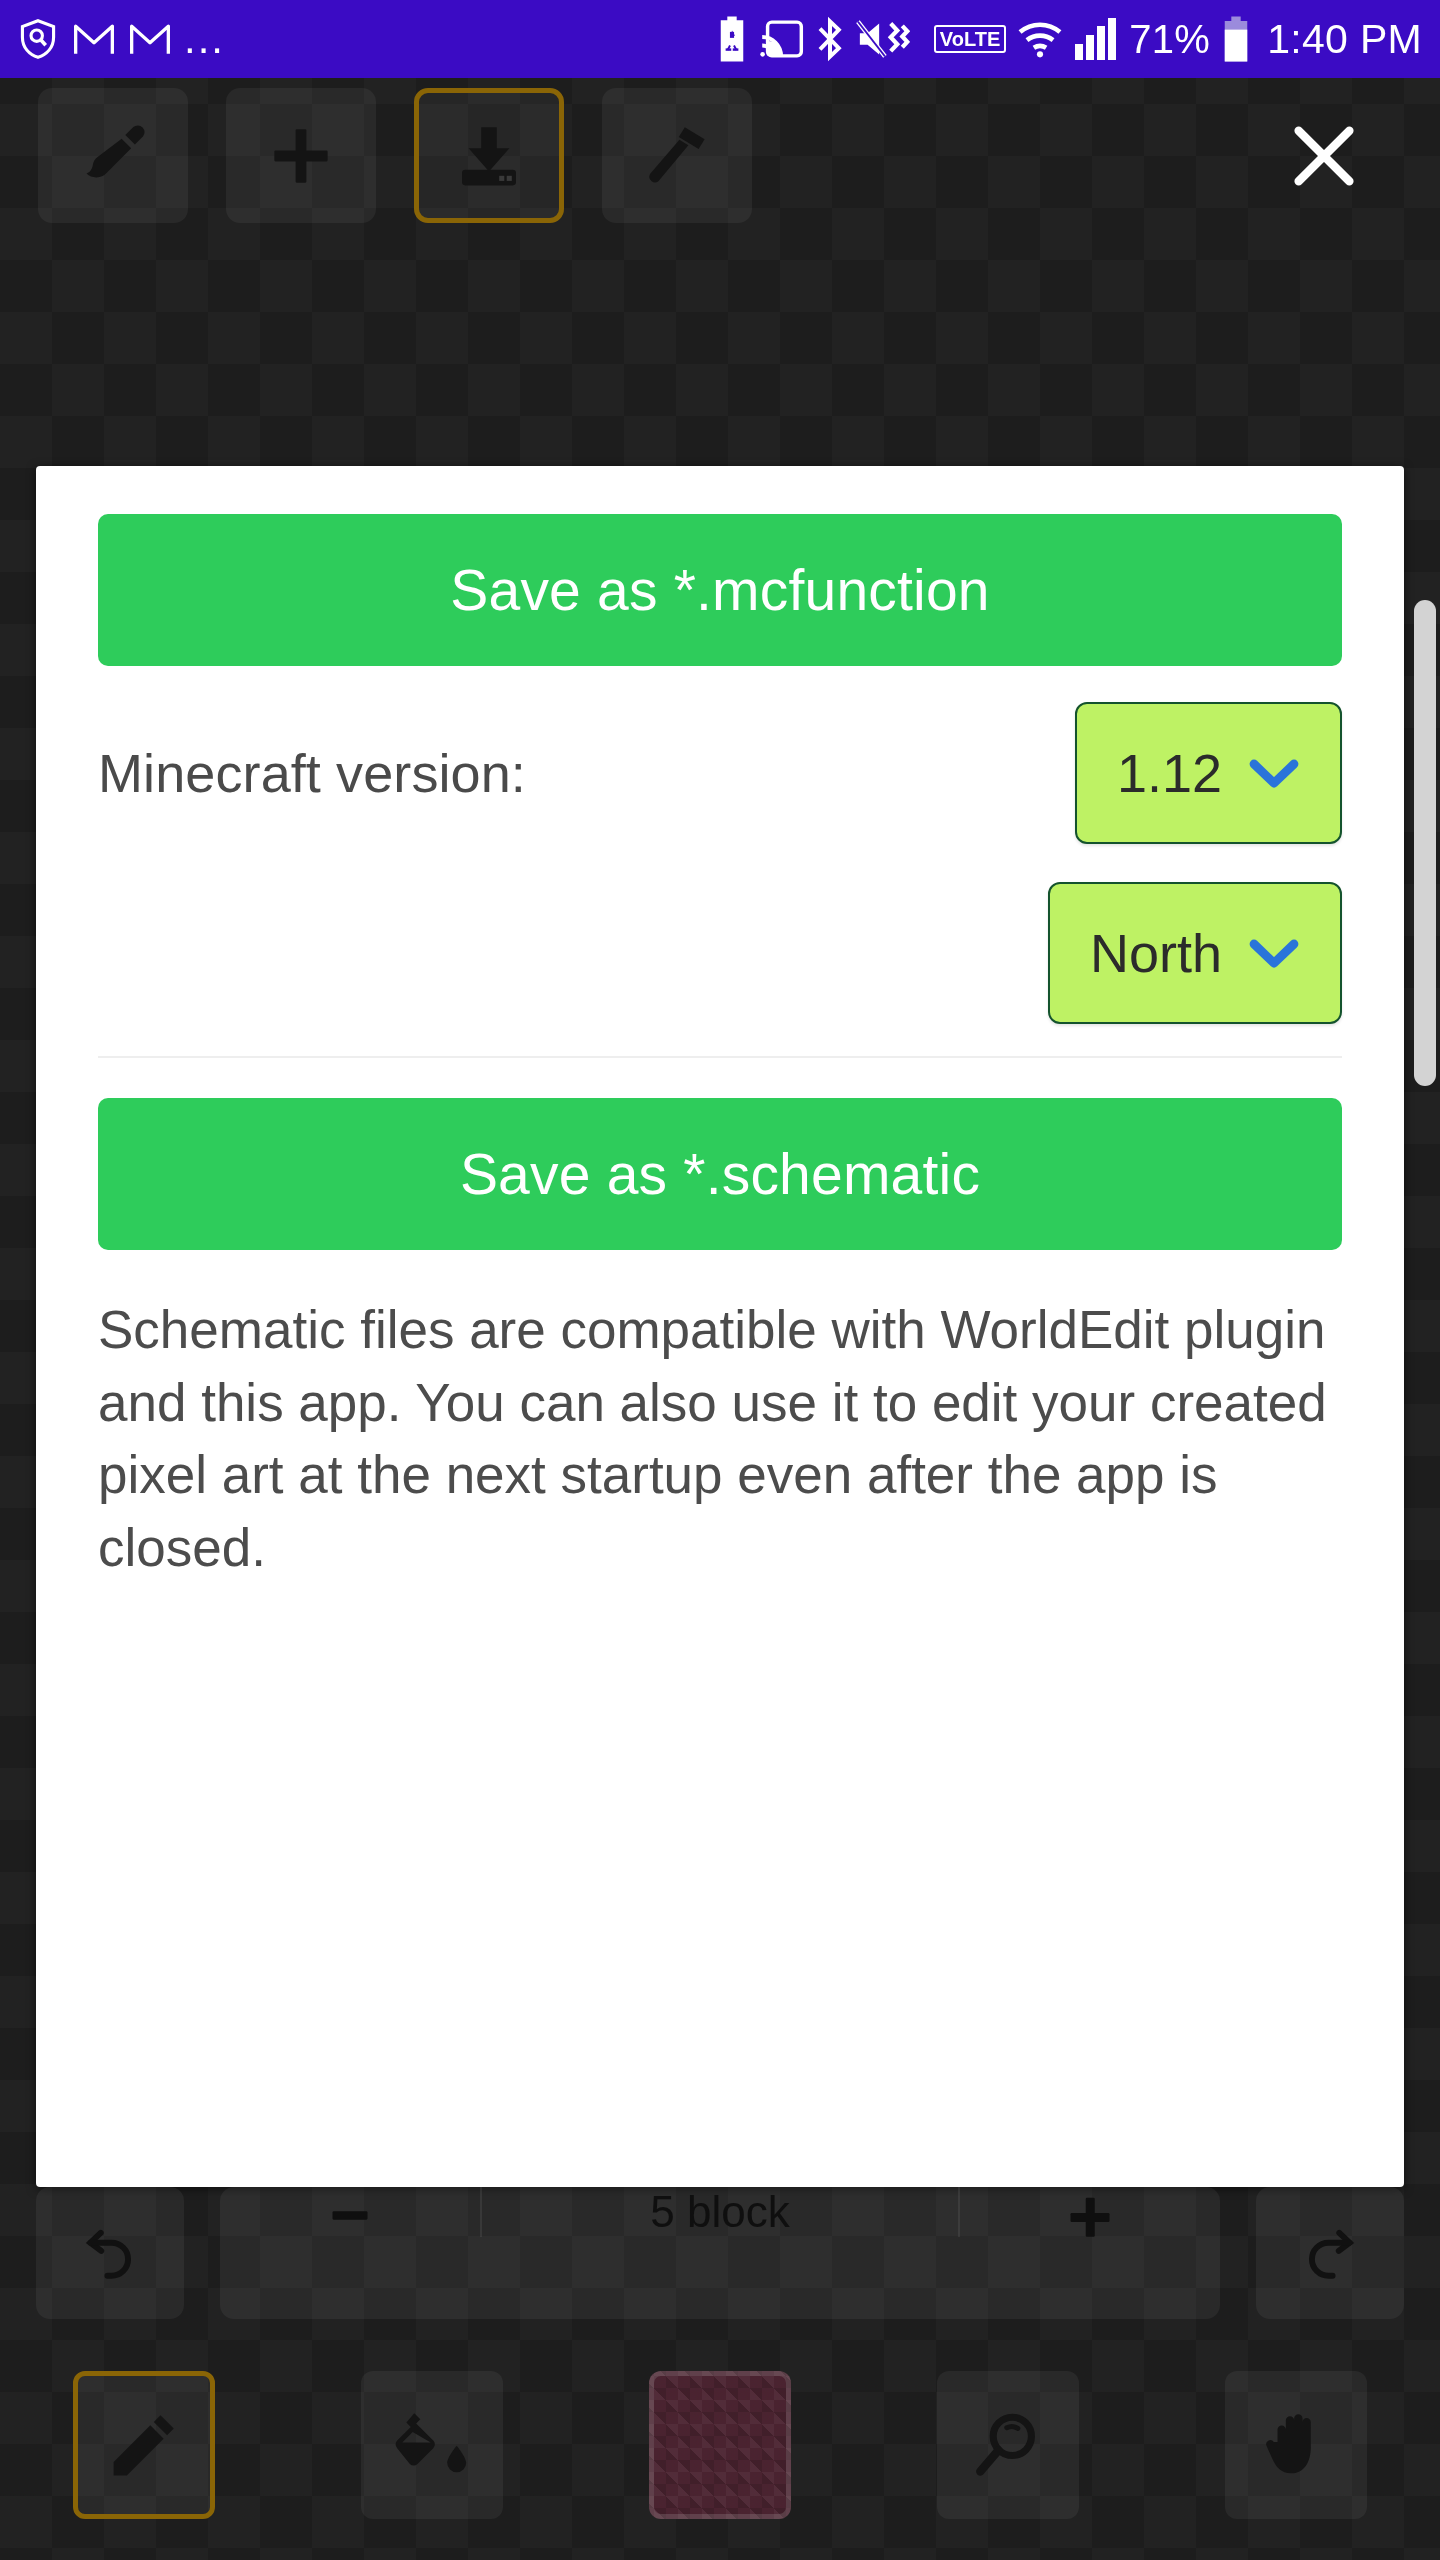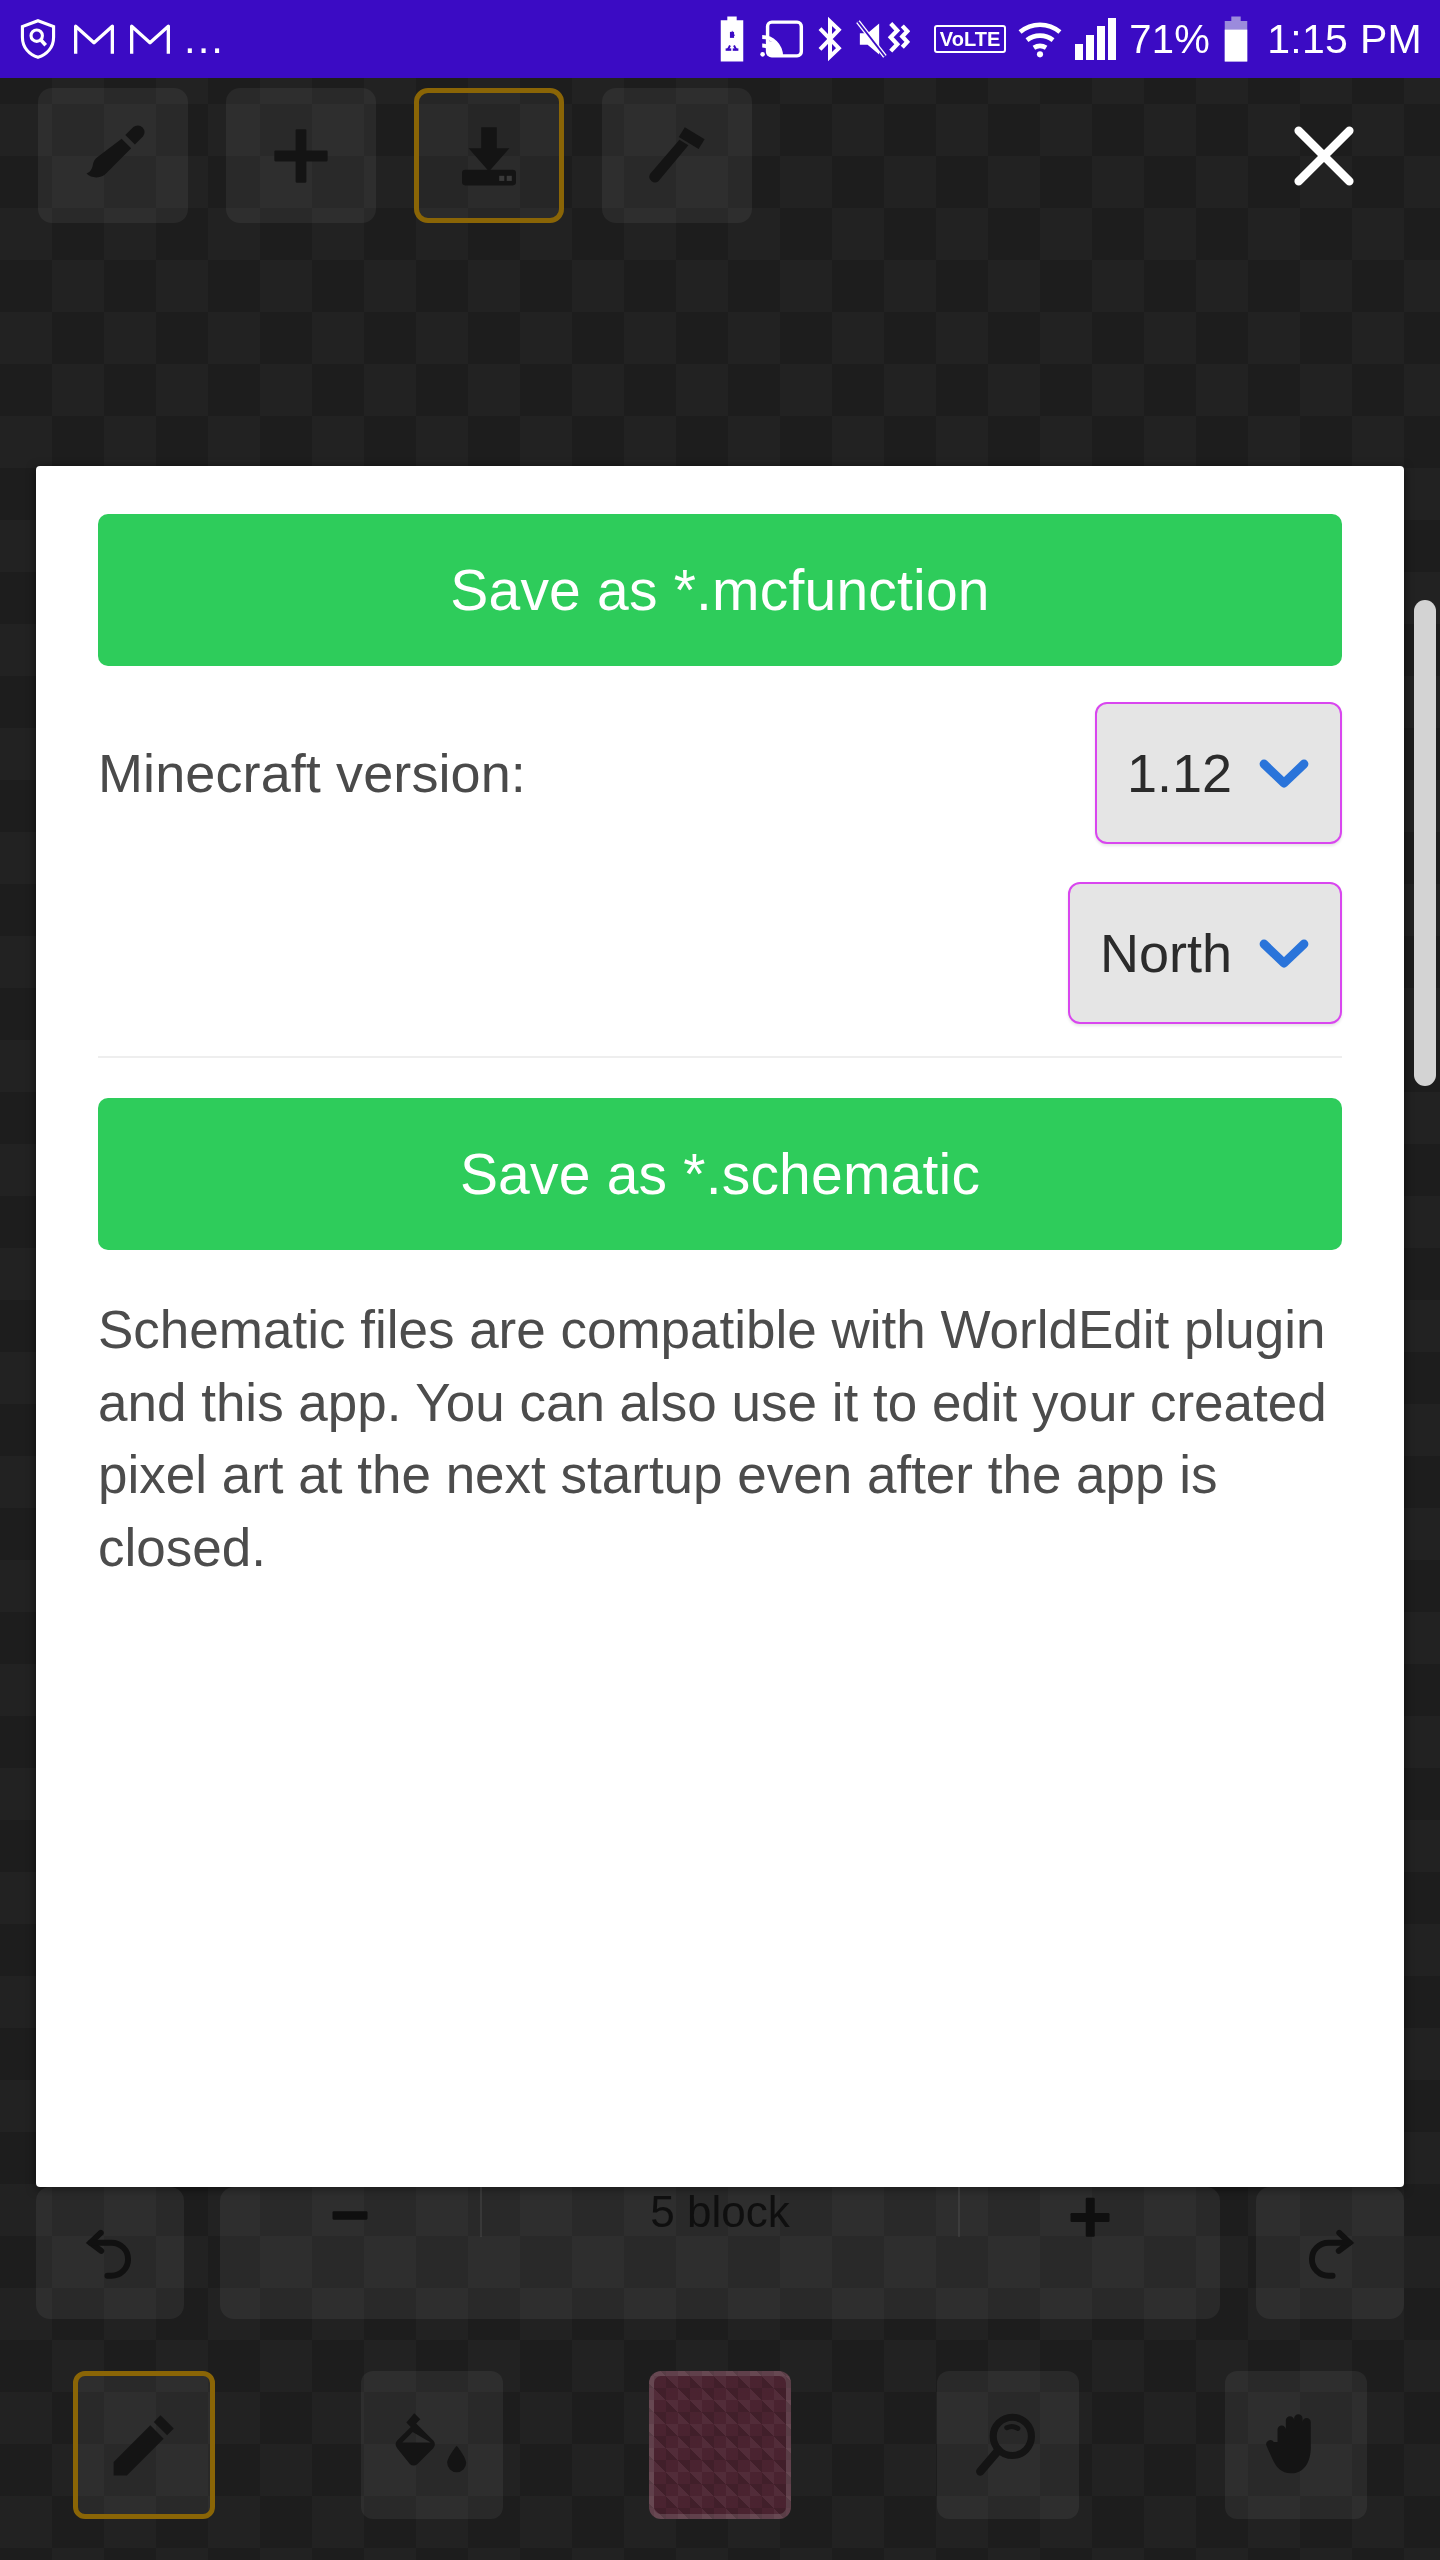--- a/index.html
+++ b/index.html
@@ -91,27 +91,27 @@
     display: flex; align-items: center;
     height: 158px;
   }
   .opt-label {
     font-size: 54px; color: #4a4a4a;
     letter-spacing: .1px;
   }
   .opt-select {
     margin-left: auto;
     min-width: 200px; height: 142px;
-    background: #e5e5e5;
-    border: 2px solid #d946ef;
+    background: #bef264;
+    border: 2px solid #14532d;
     border-radius: 12px;
     box-shadow: 0 2px 3px rgba(0,0,0,.10);
     display: flex; align-items: center; justify-content: center;
     gap: 26px;
-    padding: 0 30px;
+    padding: 0 40px;
     cursor: pointer;
   }
   .opt-value { font-size: 54px; color: #2b2b2b; }
   .chev { display: block; flex: none; }
   .divider { height: 2px; background: #eeeeee; margin: 24px 0 40px 0; }
   .desc {
     margin-top: 44px;
     font-size: 53px; line-height: 1.37;
     color: #4c4c4c;
   }
@@ -256,21 +256,21 @@
         <rect x="6" y="8.5" width="4" height="12.5"></rect>
         <rect x="11.5" y="4" width="4" height="17"></rect>
         <rect x="17" y="0" width="4" height="21"></rect>
       </svg>
       <span class="sb-text">71%</span>
 
       <svg class="sb-ico" width="30" height="48" viewBox="0 0 16 24" fill="none">
         <path d="M5.5 0 h5 v2.4 H14 V24 H2 V2.4 h3.5 Z" fill="#9b8bdc"></path>
         <path d="M2 7 h12 V24 H2 Z" fill="#ffffff"></path>
       </svg>
-      <span class="sb-text sb-time">1:15 PM</span>
+      <span class="sb-text sb-time">1:40 PM</span>
     </div>
   </div>
 
   <div class="toptoolbar">
 
     <div class="tt-btn">
       <svg class="tt-ico" width="74" height="74" viewBox="0 0 24 24" fill="#141414">
         <path d="M18.6 2.6 a2.2 2.2 0 0 1 3.1 3.1 l-2.6 2.6 -3.1 -3.1 z"></path>
         <path d="M14.8 6.4 l3.1 3.1 -8.0 8.0 a4.6 4.6 0 0 1 -6.5 0.2 c1.4 -0.5 1.9 -1.7 2.1 -3.0 a3.6 3.6 0 0 1 1.5 -2.4 z"></path>
       </svg>

